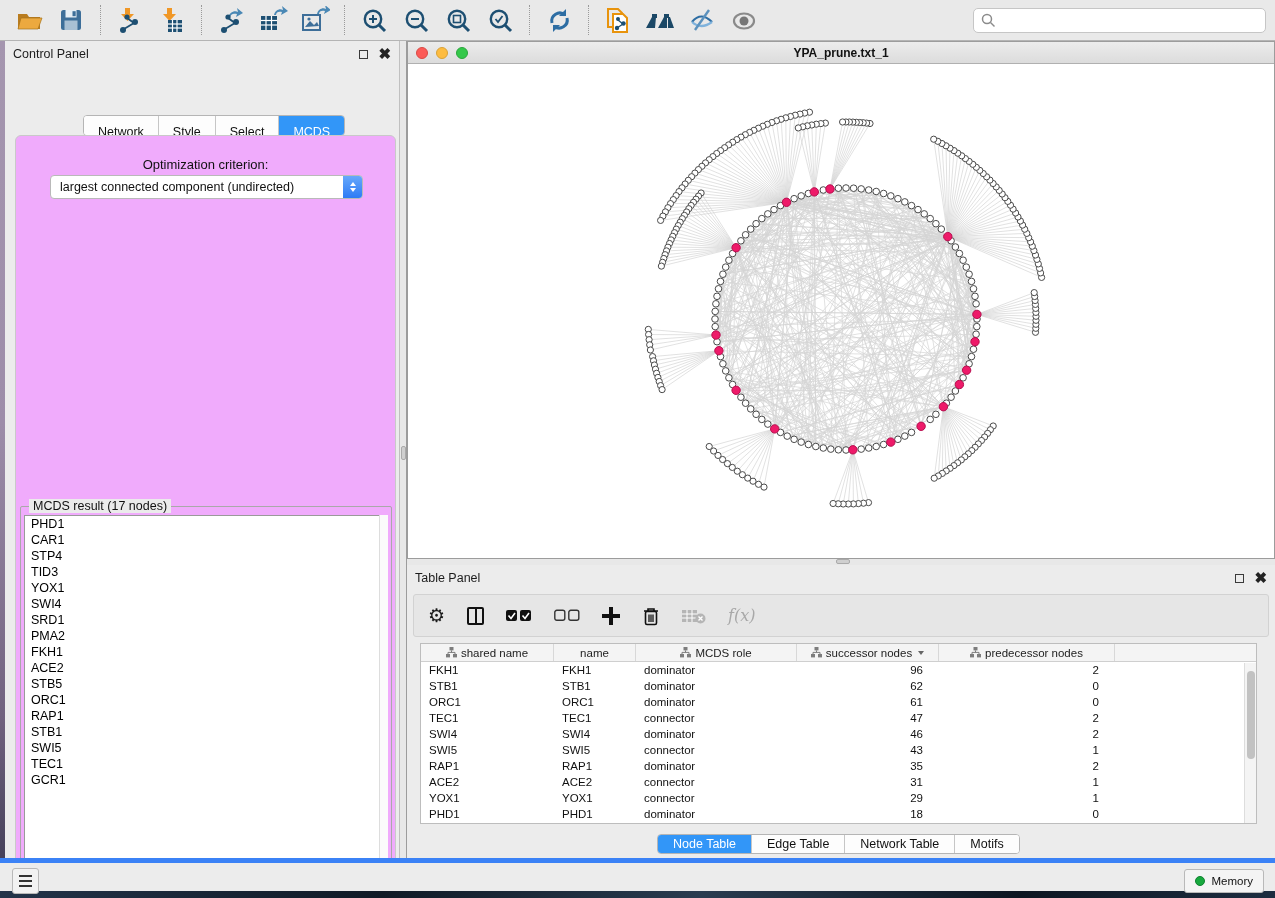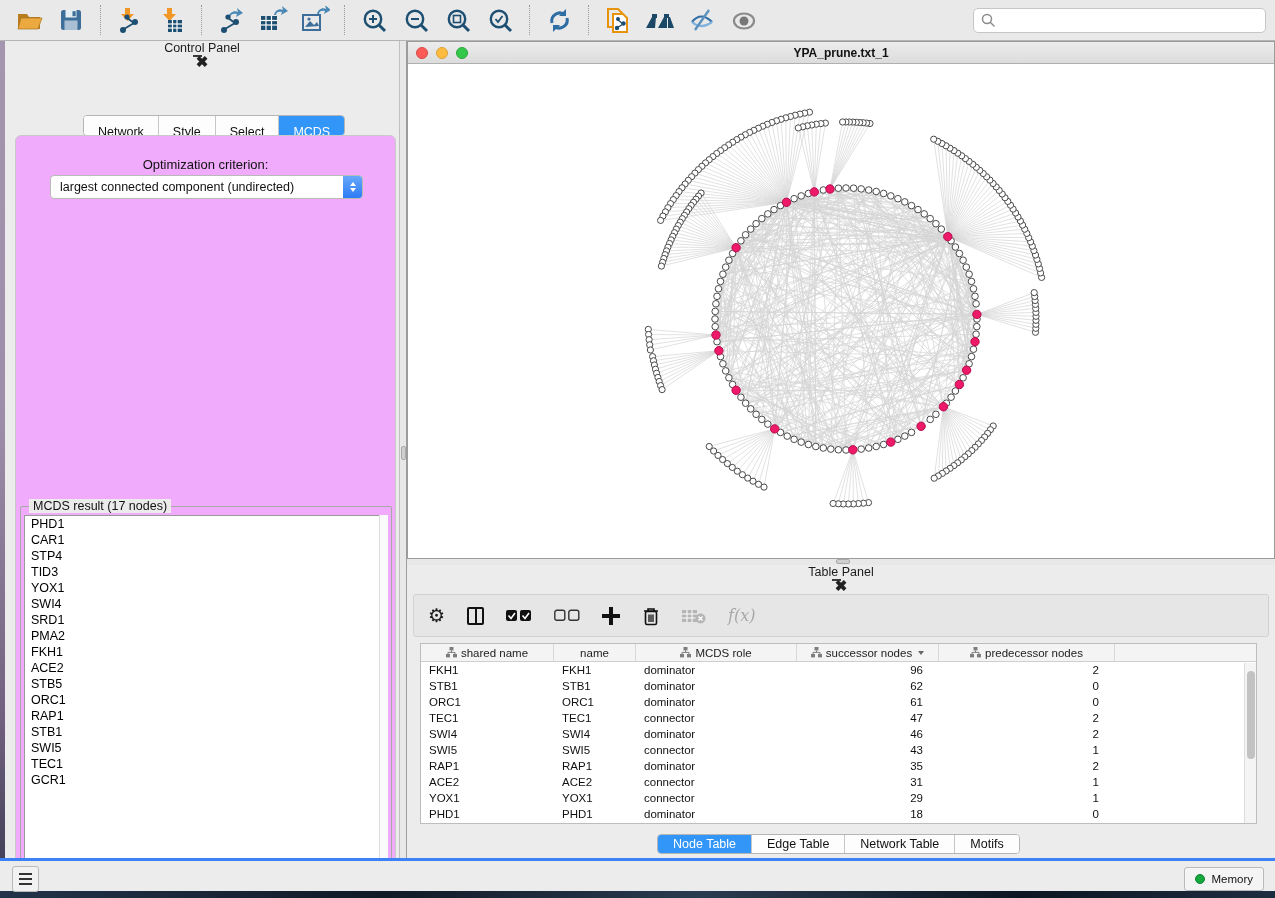--- a/index.html
+++ b/index.html
@@ -12,21 +12,21 @@
   .tsep { width:1px; height:30px; border-left:1px dotted #9a9a9a; margin:0 8px; flex:0 0 auto; }
   .searchbox { position:absolute; right:9px; top:8px; width:293px; height:25px; background:#fff; border:1px solid #c6c6c6; border-radius:5px; display:flex; align-items:center; padding-left:7px; }
   .searchbox input { border:none; outline:none; flex:1; font-size:12px; height:20px; background:transparent; margin-left:5px; }
 
   
   .left-strip { position:absolute; left:0; top:41px; width:5px; height:850px; background:linear-gradient(180deg,#a596af 0%, #9d8da9 45%, #70617e 80%, #3c3a52 100%); }
   .bottom-strip { position:absolute; left:0; top:891px; width:1275px; height:7px; background:linear-gradient(90deg,#23344a,#101a26 30%,#2a3c50 55%,#0d1622 80%,#1d2d40); }
 
   
   .control-panel { position:absolute; left:5px; top:41px; width:395px; height:817px; background:#ececec; border-right:1px solid #c0c0c0; }
-  .panel-titlebar { height:26px; display:flex; align-items:center; padding:0 20px; font-size:12.5px; color:#1c1c1c;flex-direction:column; }
+  .panel-titlebar { height:26px; display:flex; align-items:center; padding:0 8px; font-size:12.5px; color:#1c1c1c; }
   .panel-titlebar .sp { flex:1; }
   .float-ic { width:9px; height:9px; border:1.6px solid #3a3a3a; background:transparent; margin-right:10px; }
   .close-ic { font-size:15px; font-weight:bold; color:#222; line-height:10px; }
   .cp-tabs { position:absolute; left:78px; top:74px; height:21px; display:flex; border:1px solid #b5b5b5; border-radius:4px; overflow:hidden; background:#fff; font-size:12.5px; }
   .cp-tab { padding:16px 14px; display:flex; align-items:center; color:#111; border-right:1px solid #c6c6c6; background:#fdfdfd; }
   .cp-tab:last-child { border-right:none; }
   .cp-tab.sel { background:#3296f8; color:#fff; }
   .cp-inner { position:absolute; left:10px; top:94px; width:381px; height:752px; background:#f0abfc; border:1px solid #c9c9c9; border-radius:6px; }
   .opt-label { position:absolute; left:0; top:21px; width:100%; text-align:center; font-size:13px; color:#111; }
   .dropdown { position:absolute; left:34px; top:39px; width:313px; height:24px; background:#fff; border:1px solid #b9b9b9; border-radius:4px; display:flex; align-items:center; font-size:12.5px; color:#111; }
@@ -78,21 +78,21 @@
   .td.num { text-align:right; padding-right:16px; padding-left:0; }
   .sortch { width:0;height:0;border-left:3.5px solid transparent;border-right:3.5px solid transparent;border-top:4px solid #666; margin-left:2px; }
   .tbl-scroll { position:absolute; right:0; top:19px; width:12px; height:162px; background:#f4f4f4; border-left:1px solid #ddd; }
   .tbl-thumb { position:absolute; left:1.5px; top:8px; width:8px; height:88px; background:#c2c2c2; border-radius:4px; }
   .tp-tabs { position:absolute; left:250px; top:269px; height:20px; display:flex; border:1px solid #b5b5b5; border-radius:4px; overflow:hidden; background:#fff; font-size:12.5px; }
   .tp-tab { padding:0 15px; display:flex; align-items:center; color:#111; border-right:1px solid #c6c6c6; background:#fdfdfd; }
   .tp-tab:last-child { border-right:none; }
   .tp-tab.sel { background:#3296f8; color:#fff; }
 
   
-  .statusbar { position:absolute; left:0; top:858px; width:1275px; height:33px; background:#ececec; border-top:3px solid #3b82f6; }
+  .statusbar { position:absolute; left:0; top:858px; width:1275px; height:33px; background:#ececec; border-top:5px solid #3b82f6; }
   .mem-btn { position:absolute; right:11px; top:6px; height:24px; padding:0 10px; background:#f4f4f4; border:1px solid #b9b9b9; border-radius:3px; display:flex; align-items:center; gap:6px; font-size:11.5px; color:#111; }
   .mem-dot { width:10px; height:10px; border-radius:50%; background:#18a93e; border:1px solid #108231; }
   svg.ic { display:block; }
   .treeic { flex:0 0 auto; }
 </style>
 </head>
 <body>
 
 <div class="toolbar">
   <div class="tbtn">

